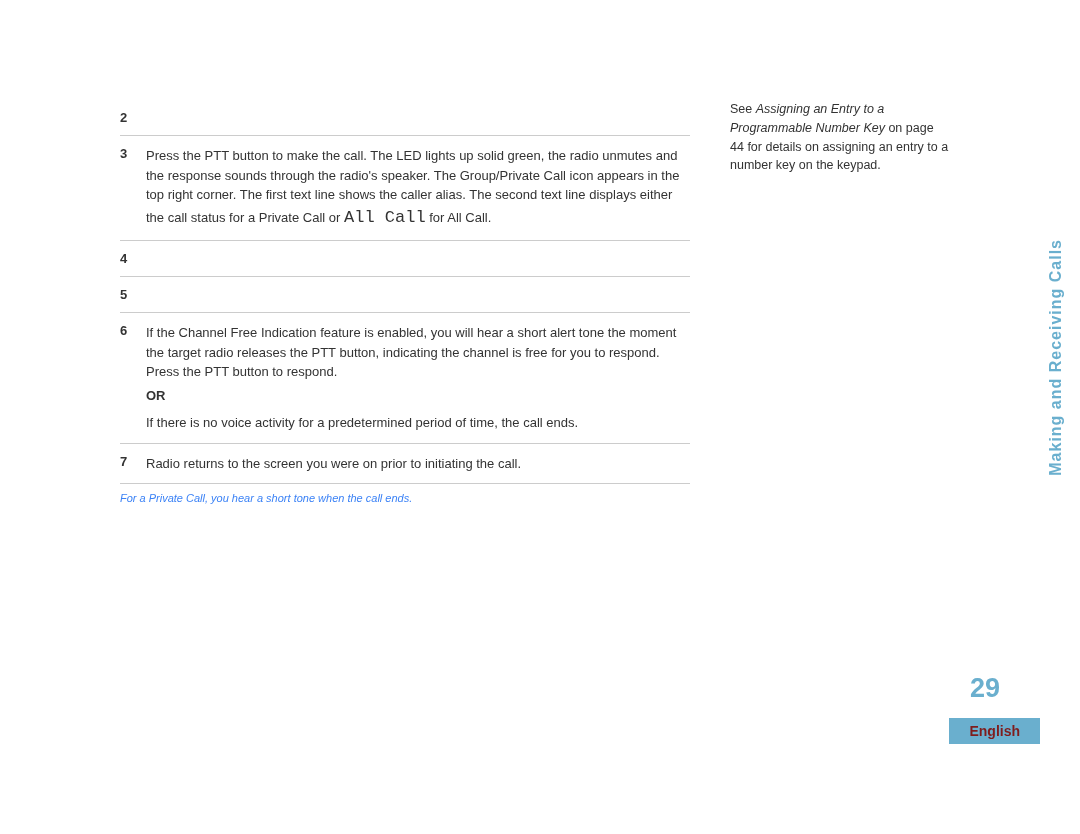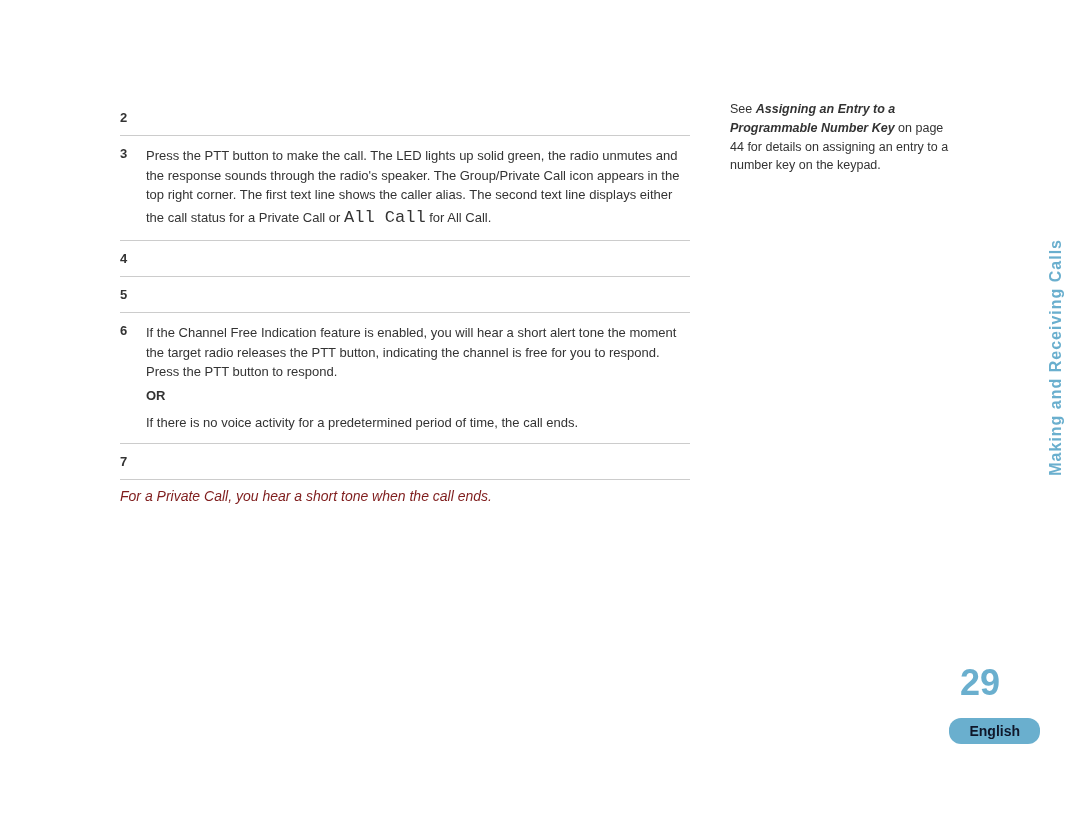--- a/index.html
+++ b/index.html
@@ -84,33 +84,33 @@
 
     .or-label {
       font-weight: bold;
       display: block;
       margin-top: 4px;
       margin-bottom: 8px;
     }
 
     .italic-note {
       font-style: italic;
-      font-size: 14px;
-      color: #7f1d1d;
+      font-size: 11px;
+      color: #3b82f6;
       padding: 8px 0 0 0;
     }
 
     .right-note {
       font-size: 12.5px;
       color: #333333;
       line-height: 1.5;
     }
 
     .right-note strong {
-      font-weight: bold;
+      font-weight: normal;
       font-style: italic;
     }
 
     
     .sidebar-title {
       position: absolute;
       right: 10px;
       top: 80px;
       bottom: 200px;
       width: 28px;
@@ -127,37 +127,37 @@
       color: #6aafce;
       letter-spacing: 1px;
       white-space: nowrap;
     }
 
     
     .page-number {
       position: absolute;
       bottom: 130px;
       right: 80px;
-      font-size: 36px;
+      font-size: 27px;
       font-weight: bold;
       color: #6aafce;
       margin-top: 20px;
     }
 
     
     .english-badge {
       position: absolute;
       bottom: 90px;
       right: 40px;
       background-color: #6aafce;
-      color: #0f172a;
+      color: #7f1d1d;
       font-size: 14px;
       font-weight: bold;
       padding: 5px 20px;
-      border-radius: 12px;
+      border-radius: 0;
     }
   </style>
 </head>
 <body>
 
 <div class="page-container">
 
   <div class="sidebar-title">
     <span class="sidebar-title-text">Making and Receiving Calls</span>
   </div>
@@ -183,20 +183,21 @@
         <span class="step-number">5</span>
       </div>
 
       <div class="step-item">
         <span class="step-number">6</span>
         <span class="step-text">If the Channel Free Indication feature is enabled, you will hear a short alert tone the moment the target radio releases the <strong>PTT</strong> button, indicating the channel is free for you to respond. Press the <strong>PTT</strong> button to respond.<br><span class="or-label">OR</span>If there is no voice activity for a predetermined period of time, the call ends.</span>
       </div>
 
       <div class="step-item">
         <span class="step-number">7</span>
+        <span class="step-text">Radio returns to the screen you were on prior to initiating the call.</span>
       </div>
 
       <p class="italic-note">For a Private Call, you hear a short tone when the call ends.</p>
 
     </div>
 
     <div class="right-column">
       <p class="right-note">
         See <strong>Assigning an Entry to a Programmable Number Key</strong> on page 44 for details on assigning an entry to a number key on the keypad.
       </p>

